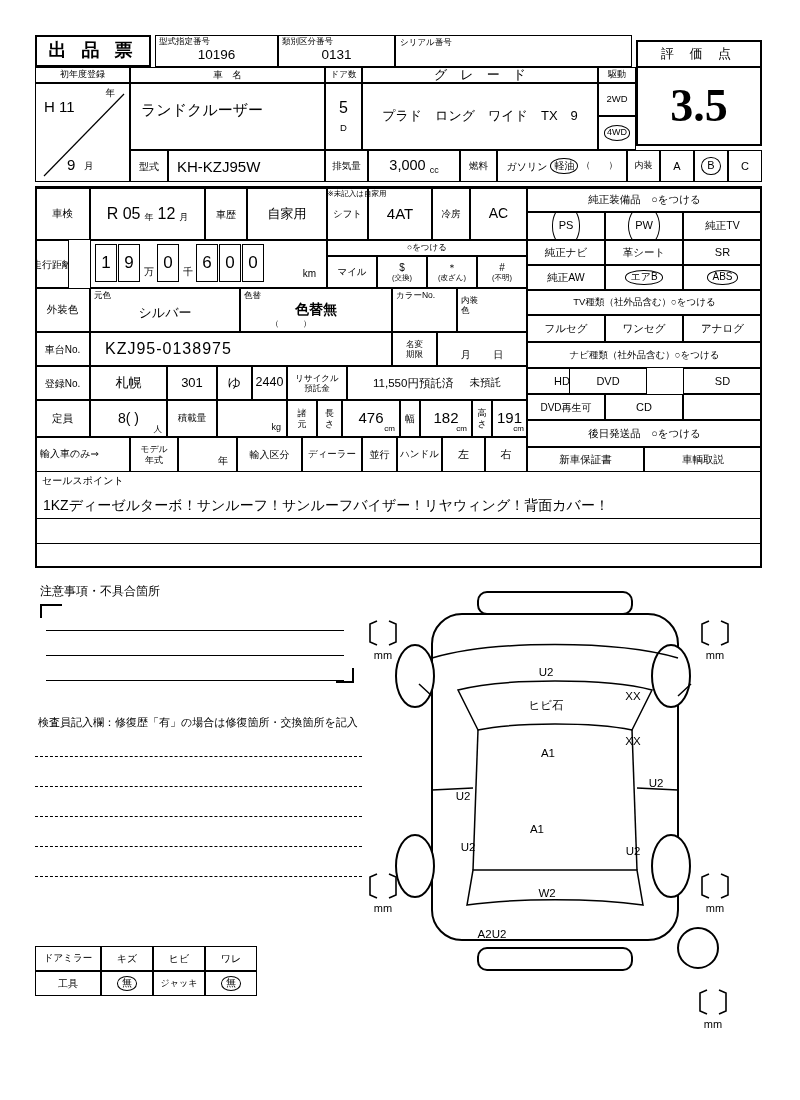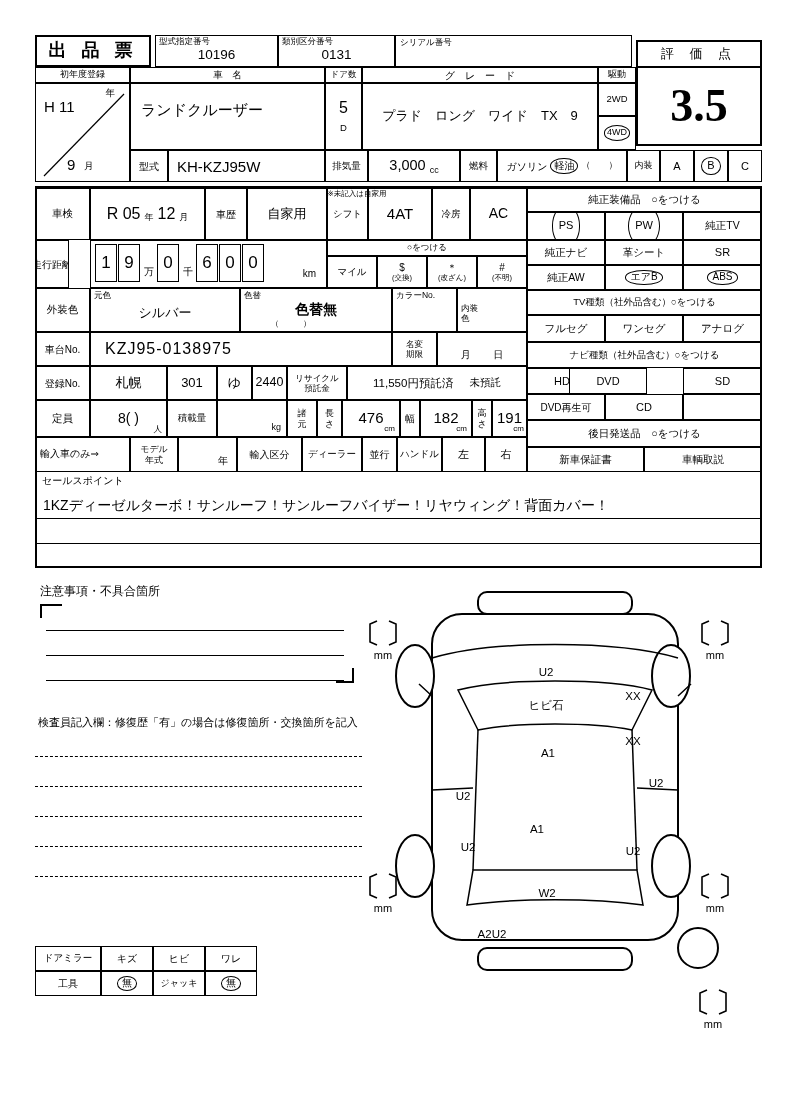--- a/index.html
+++ b/index.html
@@ -79,21 +79,21 @@
     </div>
 
   <div class="c" style="left:325px;top:67px;width:37px;height:16px;font-size:8.5px">
       <span>ドア数</span>
     </div>
   <div class="c col" style="left:325px;top:83px;width:37px;height:67px;gap:6px">
     <span style="font-size:16px">5</span>
     <span style="font-size:9.5px">D</span>
   </div>
 
-  <div class="c" style="left:362px;top:67px;width:236px;height:16px;font-size:10px">
+  <div class="c" style="left:362px;top:67px;width:236px;height:16px;font-size:13px">
       <span>グ　レ　ー　ド</span>
     </div>
   <div class="c" style="left:362px;top:83px;width:236px;height:67px;font-size:13px">
       <span>プラド　ロング　ワイド　TX　9</span>
     </div>
 
   <div class="c" style="left:598px;top:67px;width:38px;height:16px;font-size:9px">
       <span>駆動</span>
     </div>
   <div class="c" style="left:598px;top:83px;width:38px;height:33px;font-size:9.5px">
@@ -221,21 +221,21 @@
     <span style="font-size:13px;margin-top:6px">シルバー</span>
   </div>
   <div class="c" style="left:240px;top:288px;width:152px;height:44px">
     <span class="abs lbl" style="left:3px;top:2px">色替</span>
     <span style="font-size:14px;font-weight:bold">色替無</span>
     <span class="abs" style="left:30px;bottom:2px;font-size:8px">（　　　）</span>
   </div>
   <div class="c tl" style="left:392px;top:288px;width:65px;height:44px;padding:2px 3px">
     <span class="lbl">カラーNo.</span>
   </div>
-  <div class="c tl" style="left:457px;top:288px;width:70px;height:44px;padding:14px 3px">
+  <div class="c tl" style="left:457px;top:288px;width:70px;height:44px;padding:6px 3px">
     <span class="lbl stack" style="width:20px;text-align:left">内装色</span>
   </div>
 
   <div class="c" style="left:35px;top:332px;width:55px;height:34px;font-size:10px">
       <span>車台No.</span>
     </div>
   <div class="c tl" style="left:90px;top:332px;width:302px;height:34px;padding:7px 0 0 14px;font-size:16px;letter-spacing:1px">
       <span>KZJ95-0138975</span>
     </div>
   <div class="c" style="left:392px;top:332px;width:45px;height:34px">

